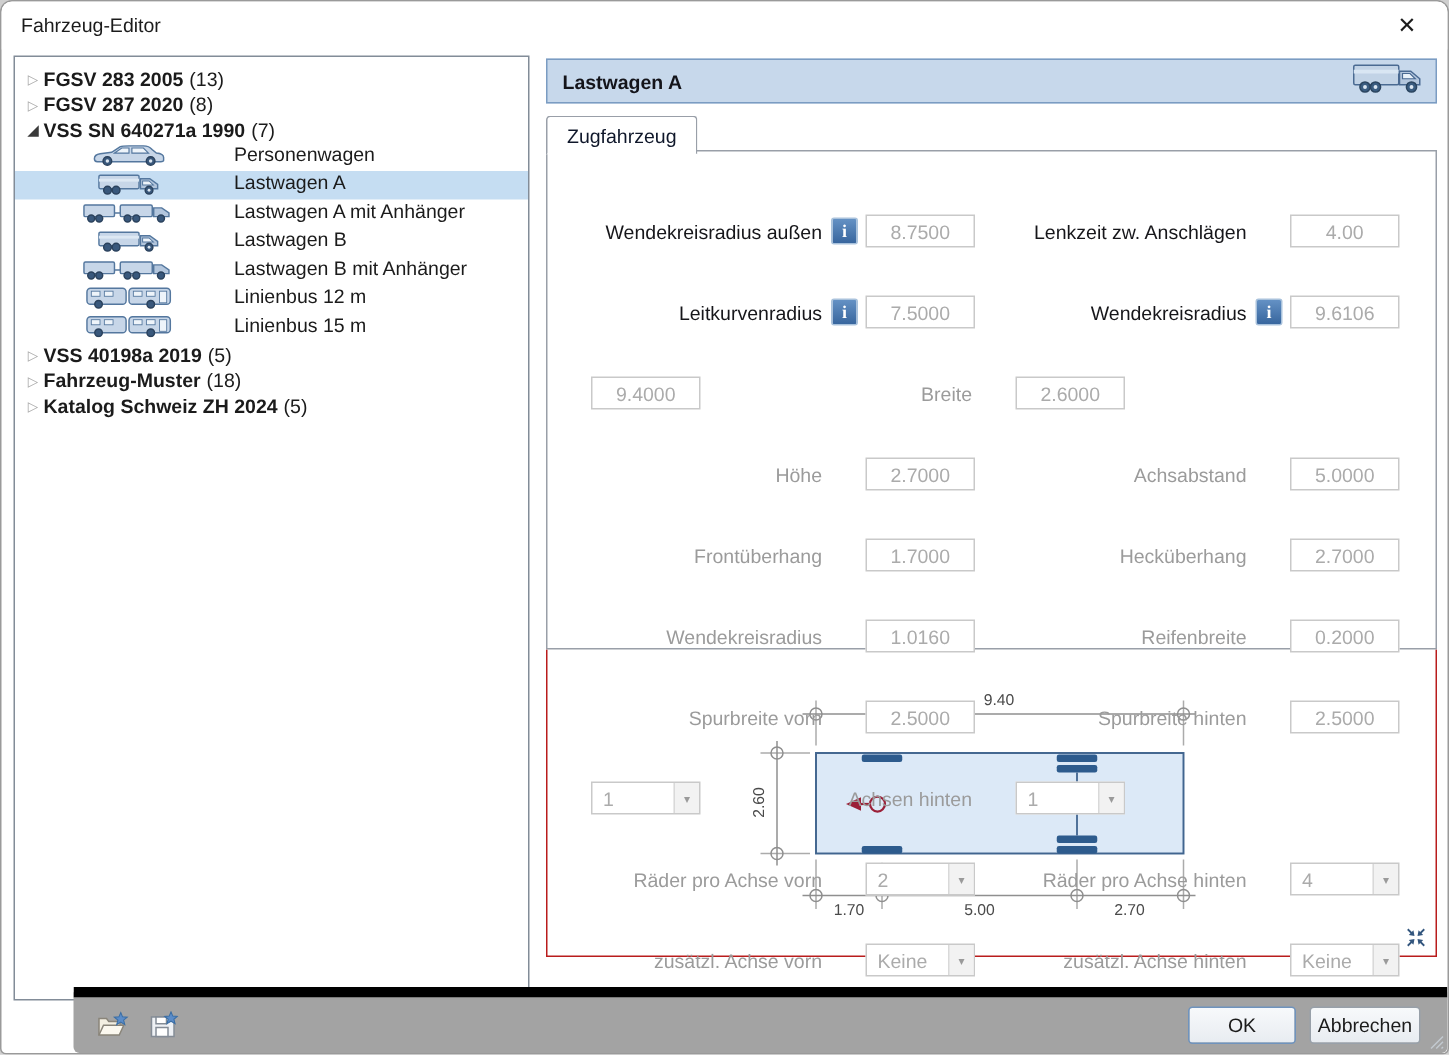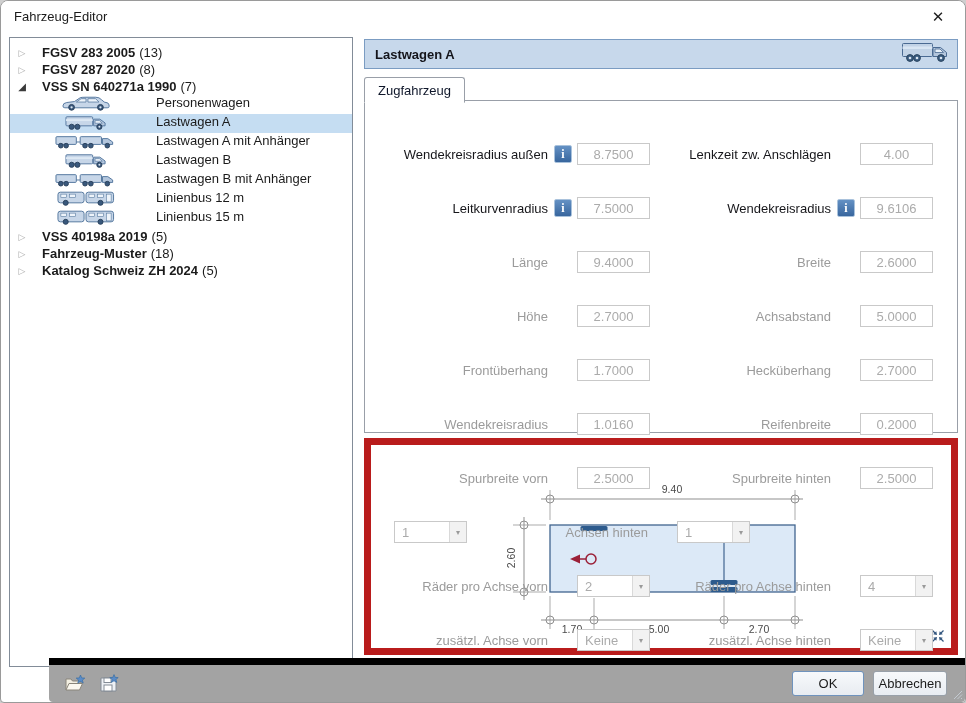--- a/index.html
+++ b/index.html
@@ -12,21 +12,21 @@
   .titlebar{position:absolute;left:0;top:0;right:0;height:32px;background:#fff;}
   .title{position:absolute;left:13px;top:8px;font-size:13px;color:#1b1b1b;}
   .close-btn{position:absolute;right:6px;top:2px;width:42px;height:28px;display:flex;
     align-items:center;justify-content:center;font-size:15px;color:#1b1b1b;cursor:pointer;}
   
   .tree-panel{position:absolute;left:8px;top:36px;width:344px;height:630px;box-sizing:border-box;
     border:1px solid #828c98;background:#fff;overflow:hidden;padding-top:6px;}
   .tree-group{display:flex;align-items:center;height:17px;padding-left:5px;font-size:13px;color:#1b1b1b;cursor:default;}
   .expander{width:14px;flex:none;font-size:9px;color:#ababab;text-align:center;cursor:pointer;}
   .expander.open{color:#3a3a3a;font-size:10px;}
-  .g-label{font-weight:bold;margin-left:13px;white-space:nowrap;}
+  .g-label{font-weight:bold;margin-left:0;white-space:nowrap;}
   .g-count{margin-left:4px;}
   .tree-item{display:flex;align-items:flex-start;height:19px;padding-left:44px;cursor:pointer;gap:32px;}
   .tree-item.selected{background:var(--selection-bg,#c5ddf2);}
   .v-icon{width:64px;flex:none;display:flex;align-items:center;justify-content:center;}
   .i-label{margin-left:6px;font-size:13px;color:#1b1b1b;white-space:nowrap;}
   
   .header-bar{position:absolute;left:363px;top:38px;width:594px;height:30px;box-sizing:border-box;
     background:var(--header-bg,#c7d8eb);border:1px solid #7b9cc2;display:flex;align-items:center;
     padding:0 8px 0 10px;}
   .header-title{font-weight:bold;font-size:13px;color:#14141a;flex:1;}
@@ -47,22 +47,22 @@
     color:#fff;font-size:12px;font-weight:bold;font-family:"Liberation Serif",serif;
     display:flex;align-items:center;justify-content:center;cursor:pointer;}
   .f-input,.f-select{width:73px;height:22px;box-sizing:border-box;border:1px solid #c9c9c9;
     background:#fff;display:flex;align-items:center;flex:none;}
   .f-input{justify-content:center;}
   .in-val,.sel-val{font-size:13px;color:#ababab;}
   .f-select{justify-content:space-between;padding-left:7px;}
   .sel-btn{width:16px;height:20px;background:#f2f2f2;border-left:1px solid #d9d9d9;color:#9a9a9a;
     font-size:8px;display:flex;align-items:center;justify-content:center;flex:none;}
   
-  .diagram-panel{position:absolute;left:363px;top:437px;width:594px;height:217px;box-sizing:border-box;
-    border:7px solid #b91c1c;background:#fff;}
+  .diagram-panel{position:absolute;left:363px;top:420px;width:594px;height:217px;box-sizing:border-box;
+    border:1px solid #b91c1c;background:#fff;}
   .diagram-svg{position:absolute;left:2px;top:1px;}
   .dim-text{font-size:10.5px;fill:#4a4a4a;font-family:"Liberation Sans",sans-serif;}
   .fit-btn{position:absolute;right:5px;bottom:4px;width:16px;height:16px;cursor:pointer;}
   
   .footer{position:absolute;left:0;right:0;bottom:0;height:37px;background:#a3a3a3;
     border-top:7px solid #000000;border-radius:0 0 4px 4px;margin-left:48px;}
   .footer-icons{position:absolute;left:14px;top:7px;display:flex;gap:10px;}
   .f-tool{width:24px;height:22px;display:flex;align-items:center;justify-content:center;cursor:pointer;}
   .btn{position:absolute;top:6px;height:25px;box-sizing:border-box;border-radius:3px;font-size:13px;
     color:#1b1b1b;display:flex;align-items:center;justify-content:center;
@@ -264,21 +264,20 @@
           <div class="f-input">
             <span class="in-val">7.5000</span>
           </div>
           <span class="f-label w2 black">Wendekreisradius</span>
           <span class="f-icon info">i</span>
           <div class="f-input">
             <span class="in-val">9.6106</span>
           </div>
         </div>
         <div class="form-row">
-          <span class="f-label w1">Länge</span>
           <span class="f-icon"></span>
           <div class="f-input">
             <span class="in-val">9.4000</span>
           </div>
           <span class="f-label w2">Breite</span>
           <span class="f-icon"></span>
           <div class="f-input">
             <span class="in-val">2.6000</span>
           </div>
         </div>

